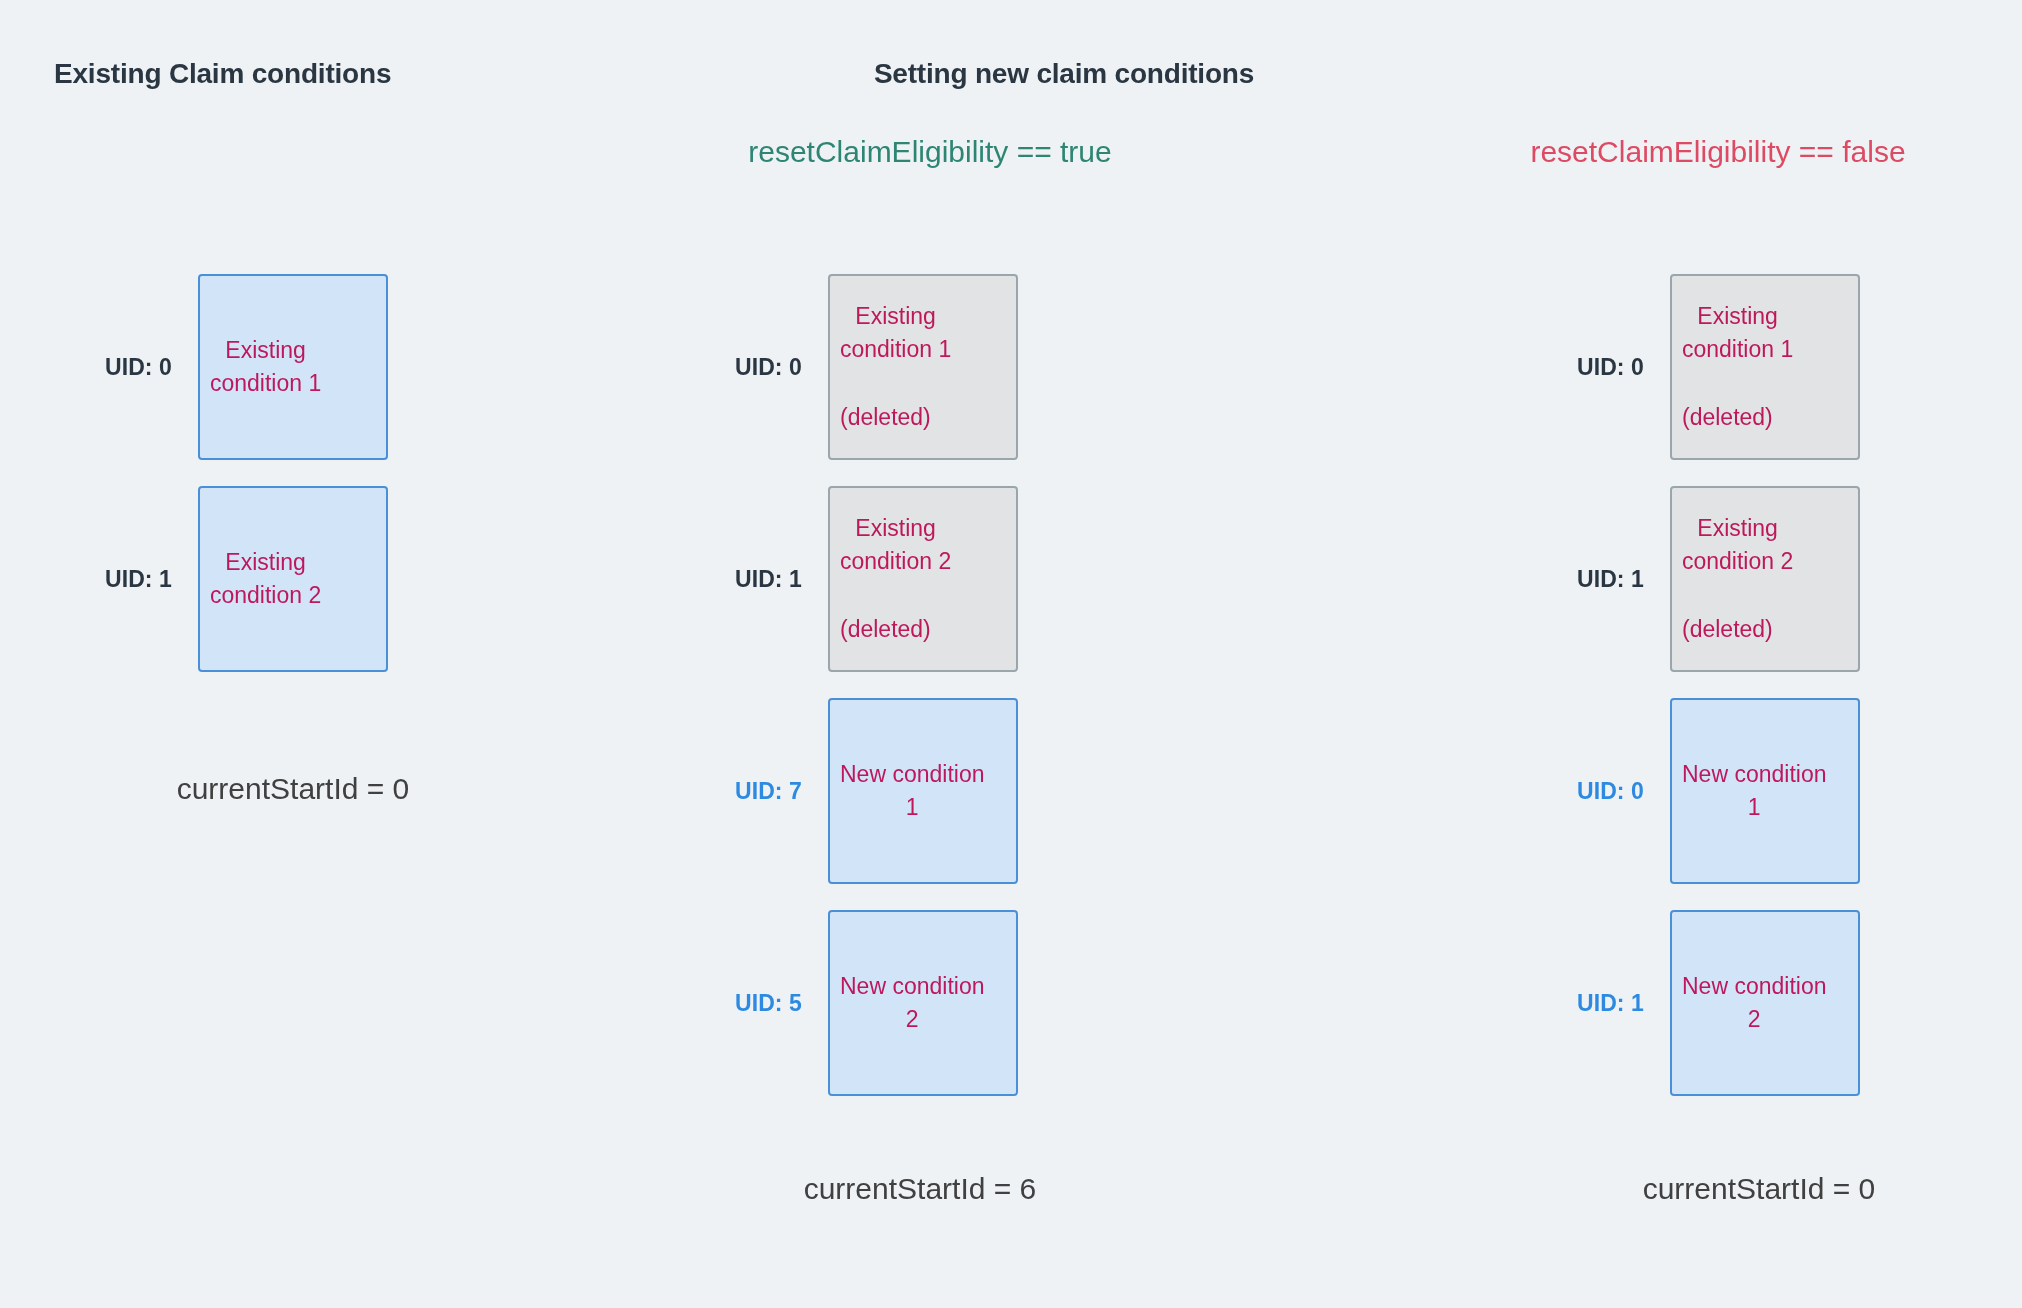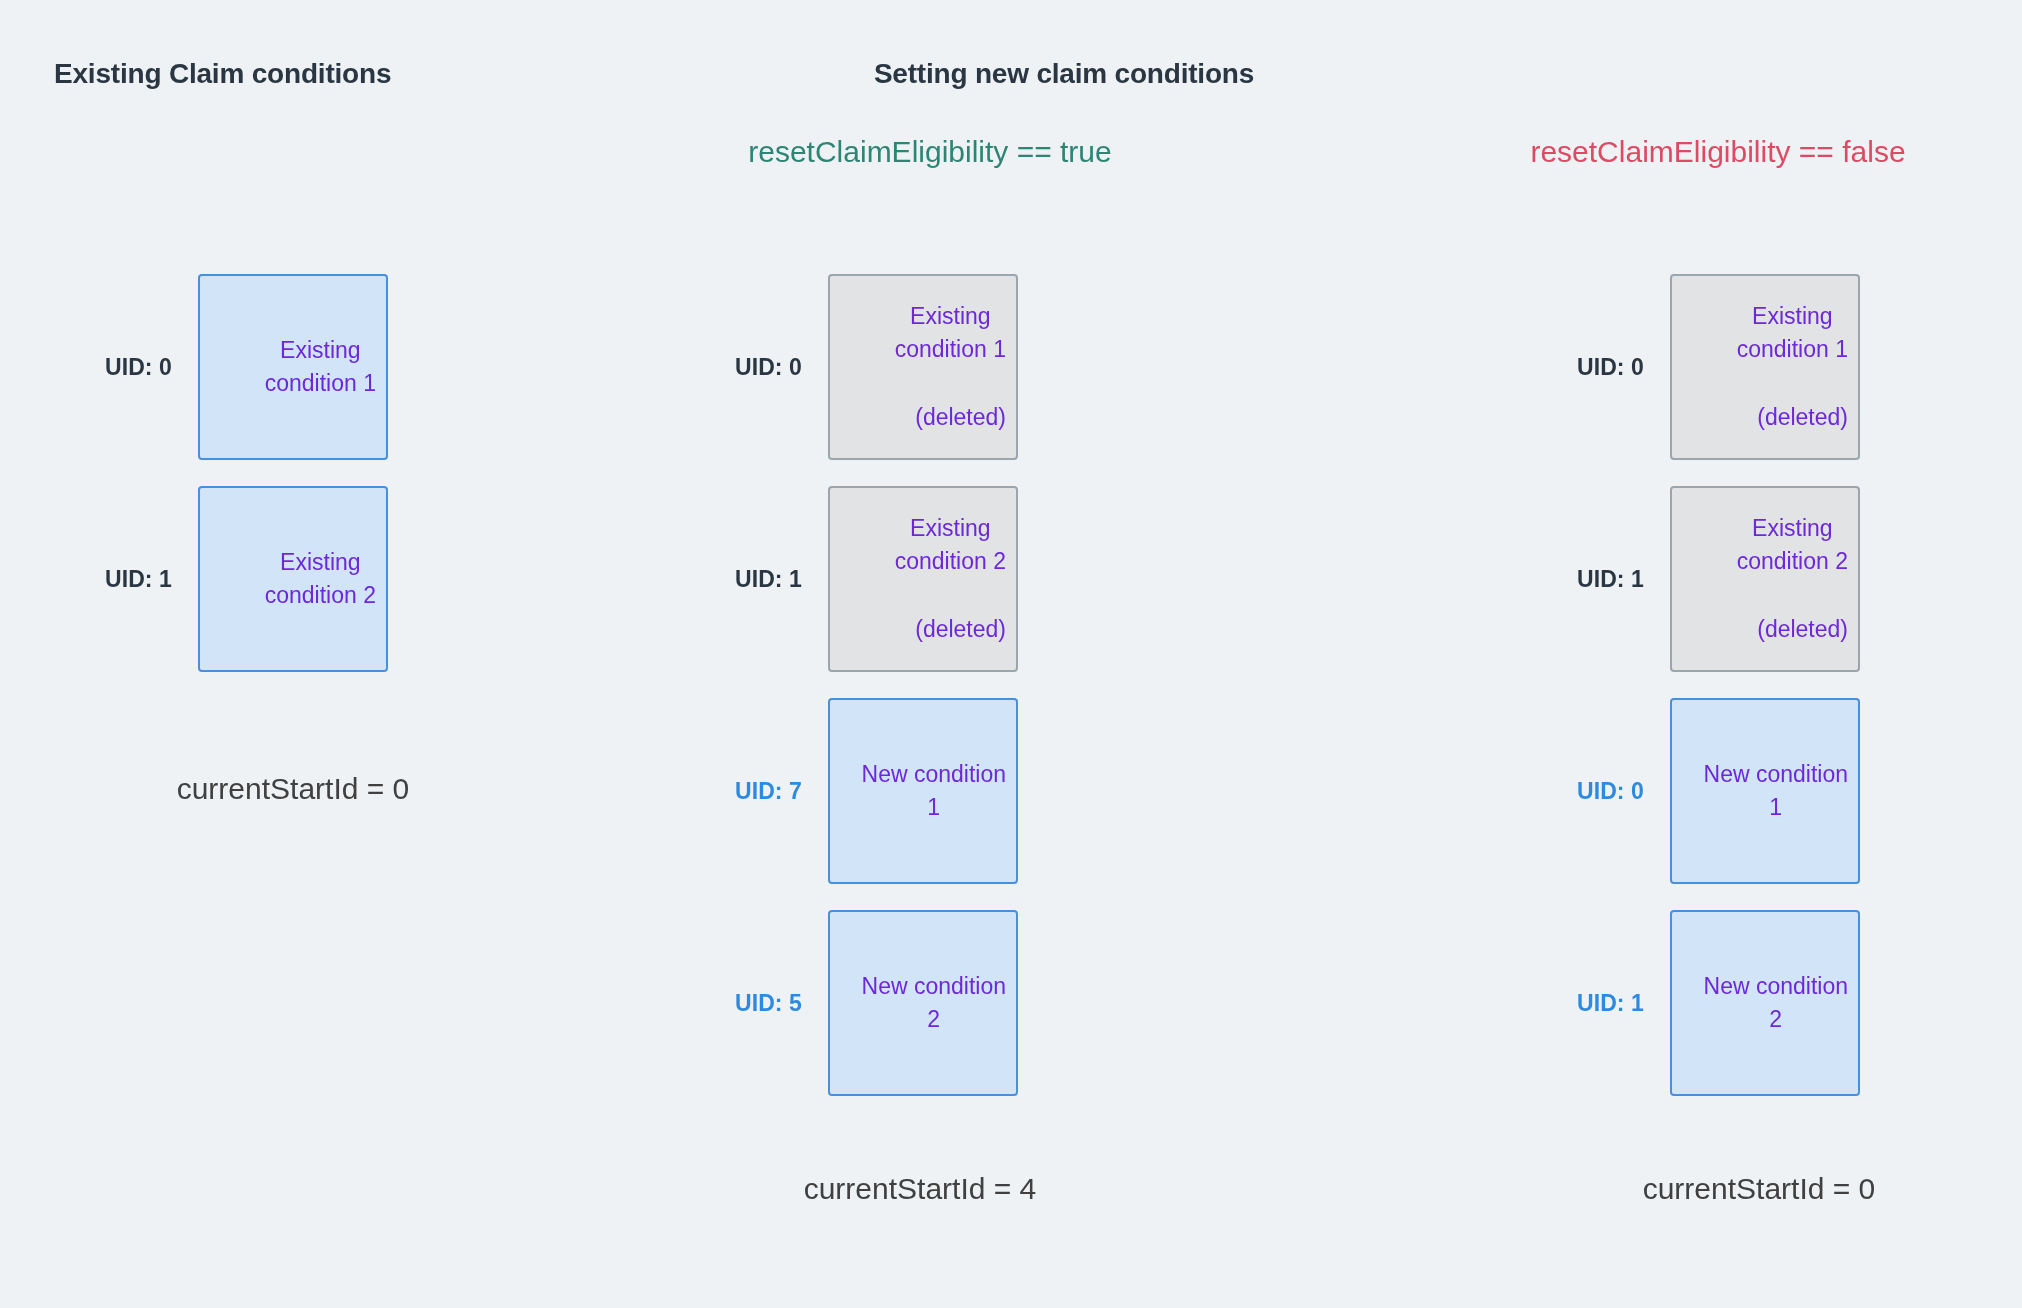--- a/index.html
+++ b/index.html
@@ -79,25 +79,25 @@
   }
   .uid-label.new-uid { color: #2d8ae0; }
 
   .cond-box {
     width: 190px;
     height: 186px;
     box-sizing: border-box;
     border-radius: 4px;
     display: flex;
     flex-direction: column;
-    align-items: flex-end;
+    align-items: flex-start;
     justify-content: center;
     text-align: center;
     font-size: 23px;
-    color: #6d28d9;
+    color: #be185d;
     line-height: 1.45;
     padding: 6px 10px;
   }
   .cond-box.blue {
     background: #d2e5f8;
     border: 2px solid #4a90d9;
   }
   .cond-box.gray {
     background: #e2e3e4;
     border: 2px solid #9aa6ac;
@@ -209,17 +209,17 @@
         <div class="uid-label new-uid">UID: 1</div>
         <div class="cond-box blue">
           <div class="box-title">New condition
 2</div>
         </div>
       </div>
     </div>
 
   <div class="start-id" id="startid-existing">currentStartId = 0</div>
 
-  <div class="start-id" id="startid-reset">currentStartId = 4</div>
+  <div class="start-id" id="startid-reset">currentStartId = 6</div>
 
   <div class="start-id" id="startid-noreset">currentStartId = 0</div>
 
 </div>
 
 </body></html>

